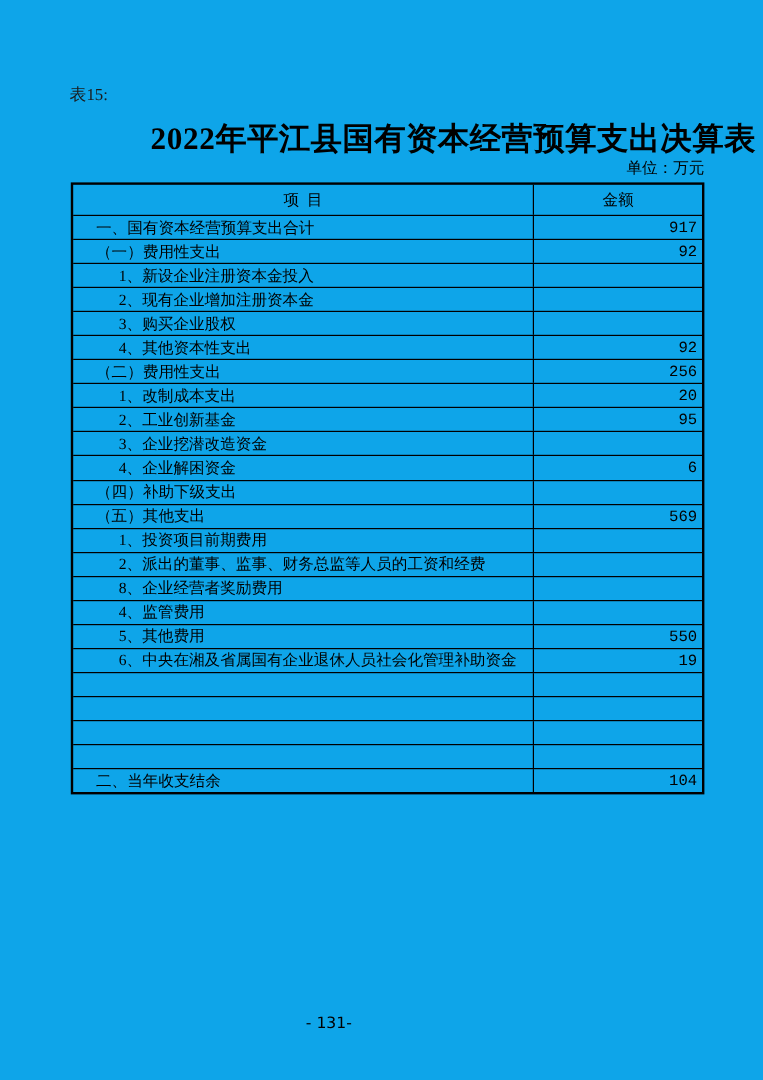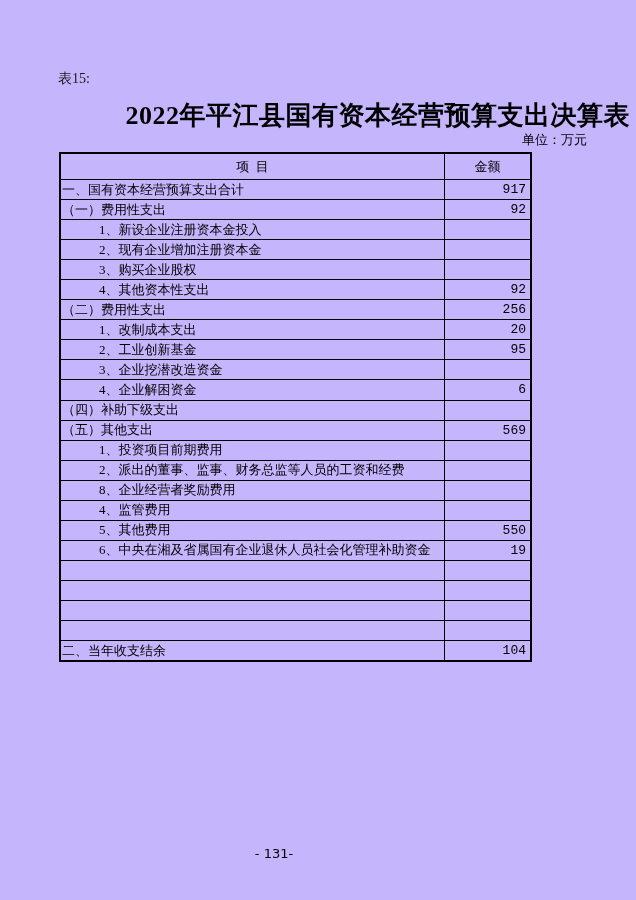--- a/index.html
+++ b/index.html
@@ -6,41 +6,41 @@
   body {
     width: 636px; height: 900px;
     background: #ffffff;
     position: relative;
     font-family: "Liberation Serif", "DejaVu Serif", serif;
     color: #000000;
     overflow: hidden;
   }
   .page {
     position: absolute; left: 0; top: 0;
-    width: 636px; height: 900px; background: #c4b5fd;
+    width: 636px; height: 900px; background: #0ea5e9;
   }
   .table-label {
     position: absolute; left: 58px; top: 70px;
     font-size: 14px; color: #1a1a1a;
   }
   .doc-title {
     position: absolute; left: 0; top: 98px;
     width: 630px; text-align: right;
     font-size: 26px; font-weight: bold;
     letter-spacing: 0.5px;
     white-space: nowrap;
   }
   .unit-note {
     position: absolute; left: 59px; top: 131px;
     width: 528px; text-align: right;
     font-size: 13px;
   }
   .budget-table {
     position: absolute; left: 59px; top: 152px;
-    width: 473px; height: 510px;
+    width: 528px; height: 510px;
     border: 2px solid #000;
     box-sizing: border-box;
     display: flex; flex-direction: column;
     font-size: 13px;
   }
   .thead {
     height: 25px; flex: 0 0 25px;
     display: flex;
   }
   .tbody {
@@ -54,21 +54,21 @@
     min-height: 0;
   }
   .cell {
     display: flex; align-items: center;
     box-sizing: border-box;
     overflow: hidden; white-space: nowrap;
   }
   .cell.label {
     width: 384px; flex: 0 0 384px;
     border-right: 1px solid #000;
-    padding-left: 1px;
+    padding-left: 19px;
   }
   .trow.indent .cell.label { padding-left: 38px; }
   .cell.value {
     flex: 1 1 auto;
     justify-content: flex-end;
     padding-right: 4px;
     font-family: Liberation Mono, monospace;
   }
   .thead .cell { justify-content: center; padding: 0; white-space: pre; }
   .page-number {

